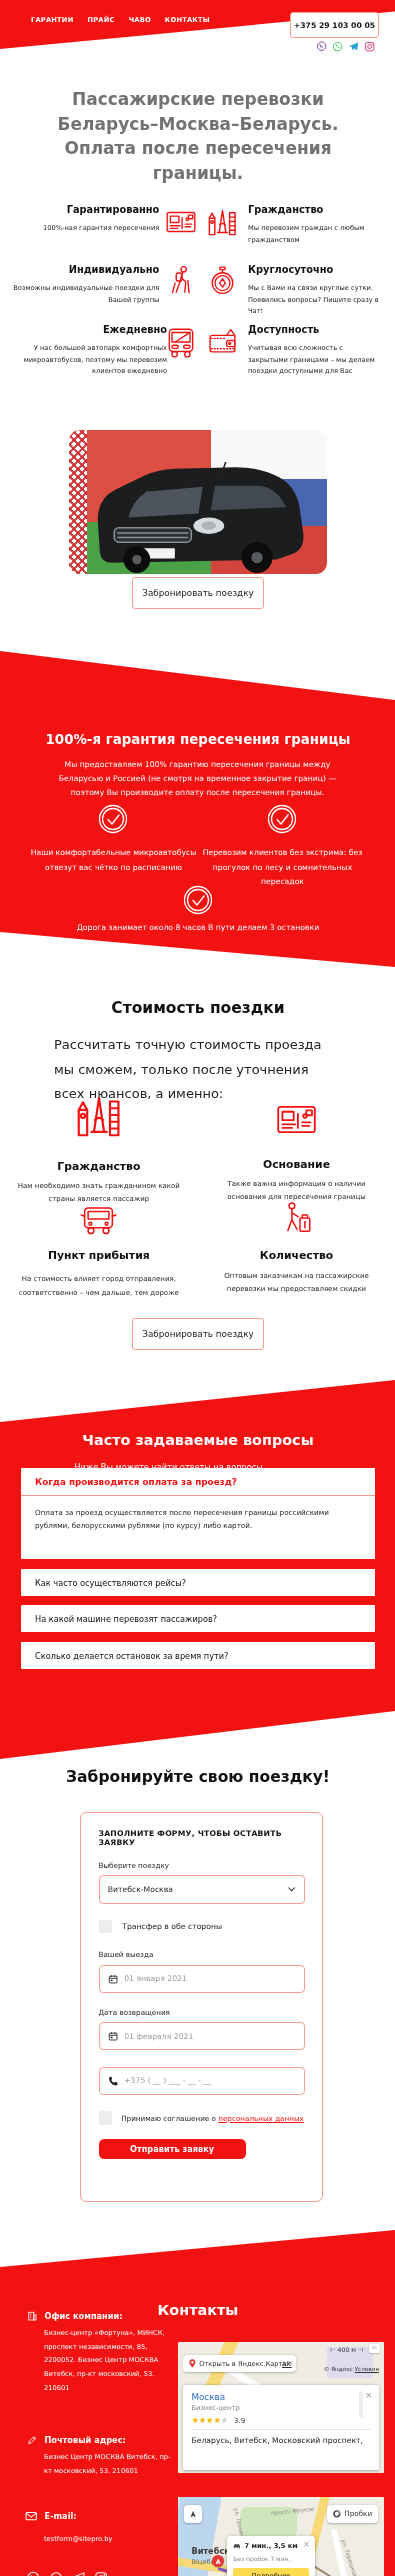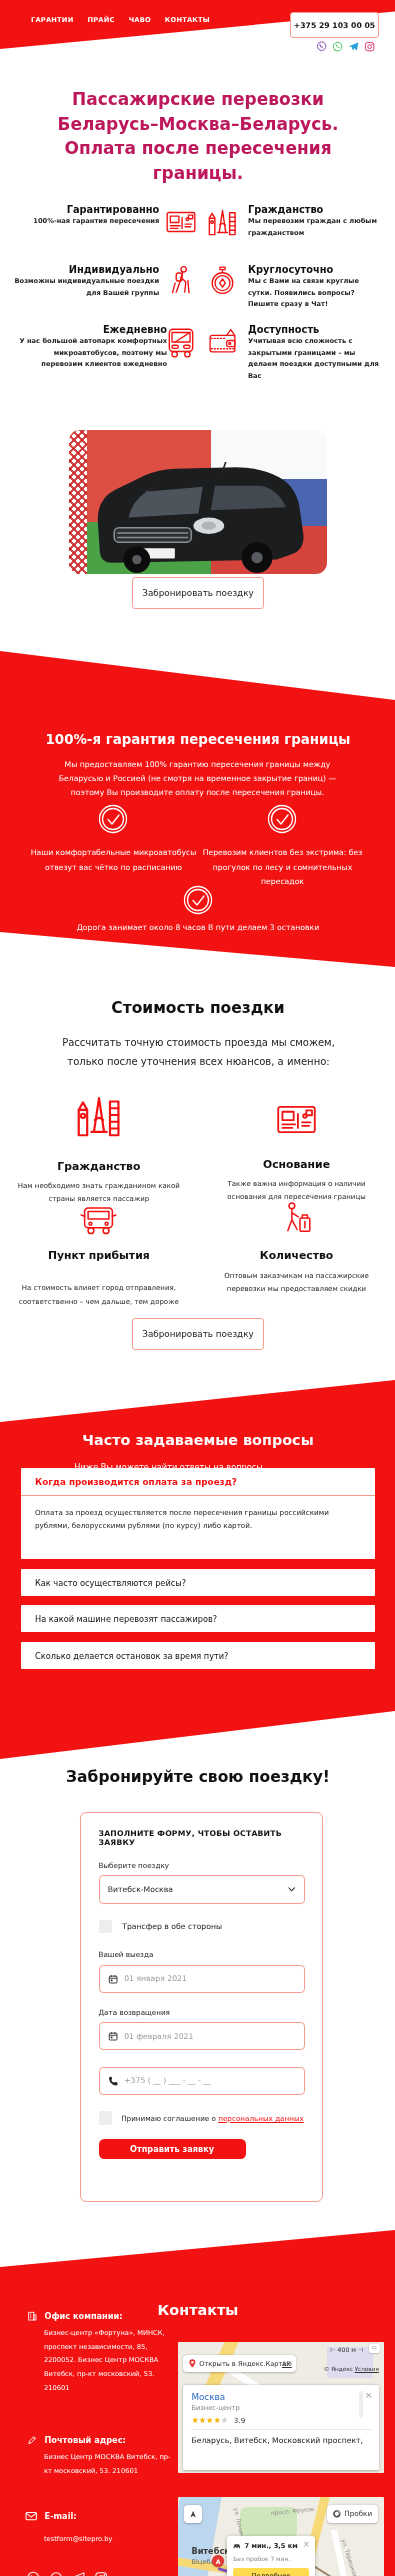--- a/index.html
+++ b/index.html
@@ -13,24 +13,24 @@
   .nav { position:absolute; top:16px; left:31px; display:flex; gap:14px; }
   .nav a { color:#fff; font-size:6.7px; font-weight:bold; letter-spacing:0.2px; text-decoration:none; }
   .phone-box { position:absolute; left:290px; top:12.4px; width:89px; height:26px; background:#fff;
     border:0.5px solid #f79d8c; border-radius:3.1px; display:flex; align-items:center; justify-content:center;
     font-size:7.7px; font-weight:bold; color:#151515; }
   .socials { position:absolute; display:flex; gap:4.6px; align-items:center; }
   .soc { width:11.3px; height:11.3px; display:flex; align-items:center; justify-content:center; }
 
   
   .h1 { position:absolute; left:33px; width:330px; text-align:center; font-size:17px; font-weight:bold;
-    color:#be185d; line-height:1.45; }
+    color:#737373; line-height:1.45; }
   .h2 { position:absolute; left:0; width:396px; text-align:center; font-weight:bold; }
   .feat-title { font-size:9.8px; font-weight:bold; color:#111; }
-  .feat-desc { font-size:6.7px; color:#262626; line-height:1.75; margin-top:1px;font-weight:bold; }
+  .feat-desc { font-size:6.7px; color:#262626; line-height:1.75; margin-top:8px; }
 
   
   .btn-outline { position:absolute; left:132px; width:132px; height:32px; background:#fff;
     border:0.5px solid #f79d8c; border-radius:3.1px; display:flex; align-items:center; justify-content:center;
     font-size:8.8px; color:#1c1c1c; cursor:pointer; }
   .btn-red { background:#f31212; color:#fff; font-weight:bold; border:none; border-radius:5.2px;
     display:flex; align-items:center; justify-content:center; cursor:pointer; }
   .inp { border:0.5px solid #f79d8c; border-radius:4.1px; background:#fff; display:flex; align-items:center;
     padding:0 8.2px; gap:6.2px; }
   .ph { color:#9a9a9a; font-size:7.7px; }
@@ -262,21 +262,21 @@
       <svg width="32" height="32" viewBox="0 0 64 64">
           <circle cx="32" cy="32" r="27"></circle>
           <circle cx="32" cy="32" r="21"></circle>
           <path d="M22 33 l8 9 14 -18"></path>
         </svg>
     </div>
     <div class="abs wtxt" style="top:272px; left:0; width:396px; text-align:center; font-size:7.7px;">Дорога занимает около 8 часов В пути делаем 3 остановки</div>
   </div>
 
   <div class="h2" style="top:999px; font-size:15.5px; color:#111;">Стоимость поездки</div>
-  <div class="abs" style="top:1033px; left:54px; width:289px; text-align:center; font-size:10px; color:#222; line-height:1.9;">Рассчитать точную стоимость проезда мы сможем, только после уточнения всех нюансов, а именно:</div>
+  <div class="abs" style="top:1033px; left:54px; width:289px; font-size:13px; color:#222; line-height:1.9;">Рассчитать точную стоимость проезда мы сможем, только после уточнения всех нюансов, а именно:</div>
 
   <div class="abs" style="top:1088px; left:11.3px; width:175px; text-align:center;">
     <div class="ficon" style="display:flex; justify-content:center;">
       <svg width="54" height="54" viewBox="0 0 64 64">
           <rect x="8" y="26" width="10" height="30"></rect>
           <polyline points="8,26 13,17 18,26"></polyline>
           <circle cx="13" cy="33" r="2.5"></circle>
           <path d="M32 12 L26 52 M32 12 L38 52"></path>
           <path d="M27 38 Q32 33 37 38"></path>
           <line x1="23" y1="52" x2="41" y2="52"></line>
@@ -316,21 +316,21 @@
           <rect x="14" y="20" width="36" height="13"></rect>
           <line x1="8" y1="28" x2="2" y2="26"></line>
           <line x1="56" y1="28" x2="62" y2="26"></line>
           <circle cx="18" cy="41" r="2.5"></circle>
           <circle cx="46" cy="41" r="2.5"></circle>
           <circle cx="19" cy="53" r="5"></circle>
           <circle cx="45" cy="53" r="5"></circle>
         </svg>
     </div>
     <div style="margin-top:12.4px; font-size:10.8px; font-weight:bold; color:#111;">Пункт прибытия</div>
-    <div style="margin-top:20px; font-size:7px; color:#262626; line-height:1.9;">На стоимость влияет город отправления, соответственно – чем дальше, тем дороже</div>
+    <div style="margin-top:11px; font-size:7px; color:#262626; line-height:1.9;">На стоимость влияет город отправления, соответственно – чем дальше, тем дороже</div>
   </div>
 
   <div class="abs" style="top:1200px; left:209px; width:175px; text-align:center;">
     <div class="ficon" style="display:flex; justify-content:center;">
       <svg width="37" height="37" viewBox="0 0 64 64">
           <circle cx="24" cy="10" r="5"></circle>
           <path d="M24 16 v18 M24 22 l11 7 M24 34 l-7 19 M24 34 l9 17"></path>
           <rect x="38" y="31" width="17" height="23" rx="2"></rect>
           <path d="M42 31 v-5 h9 v5"></path>
           <line x1="46.5" y1="37" x2="46.5" y2="48"></line>

